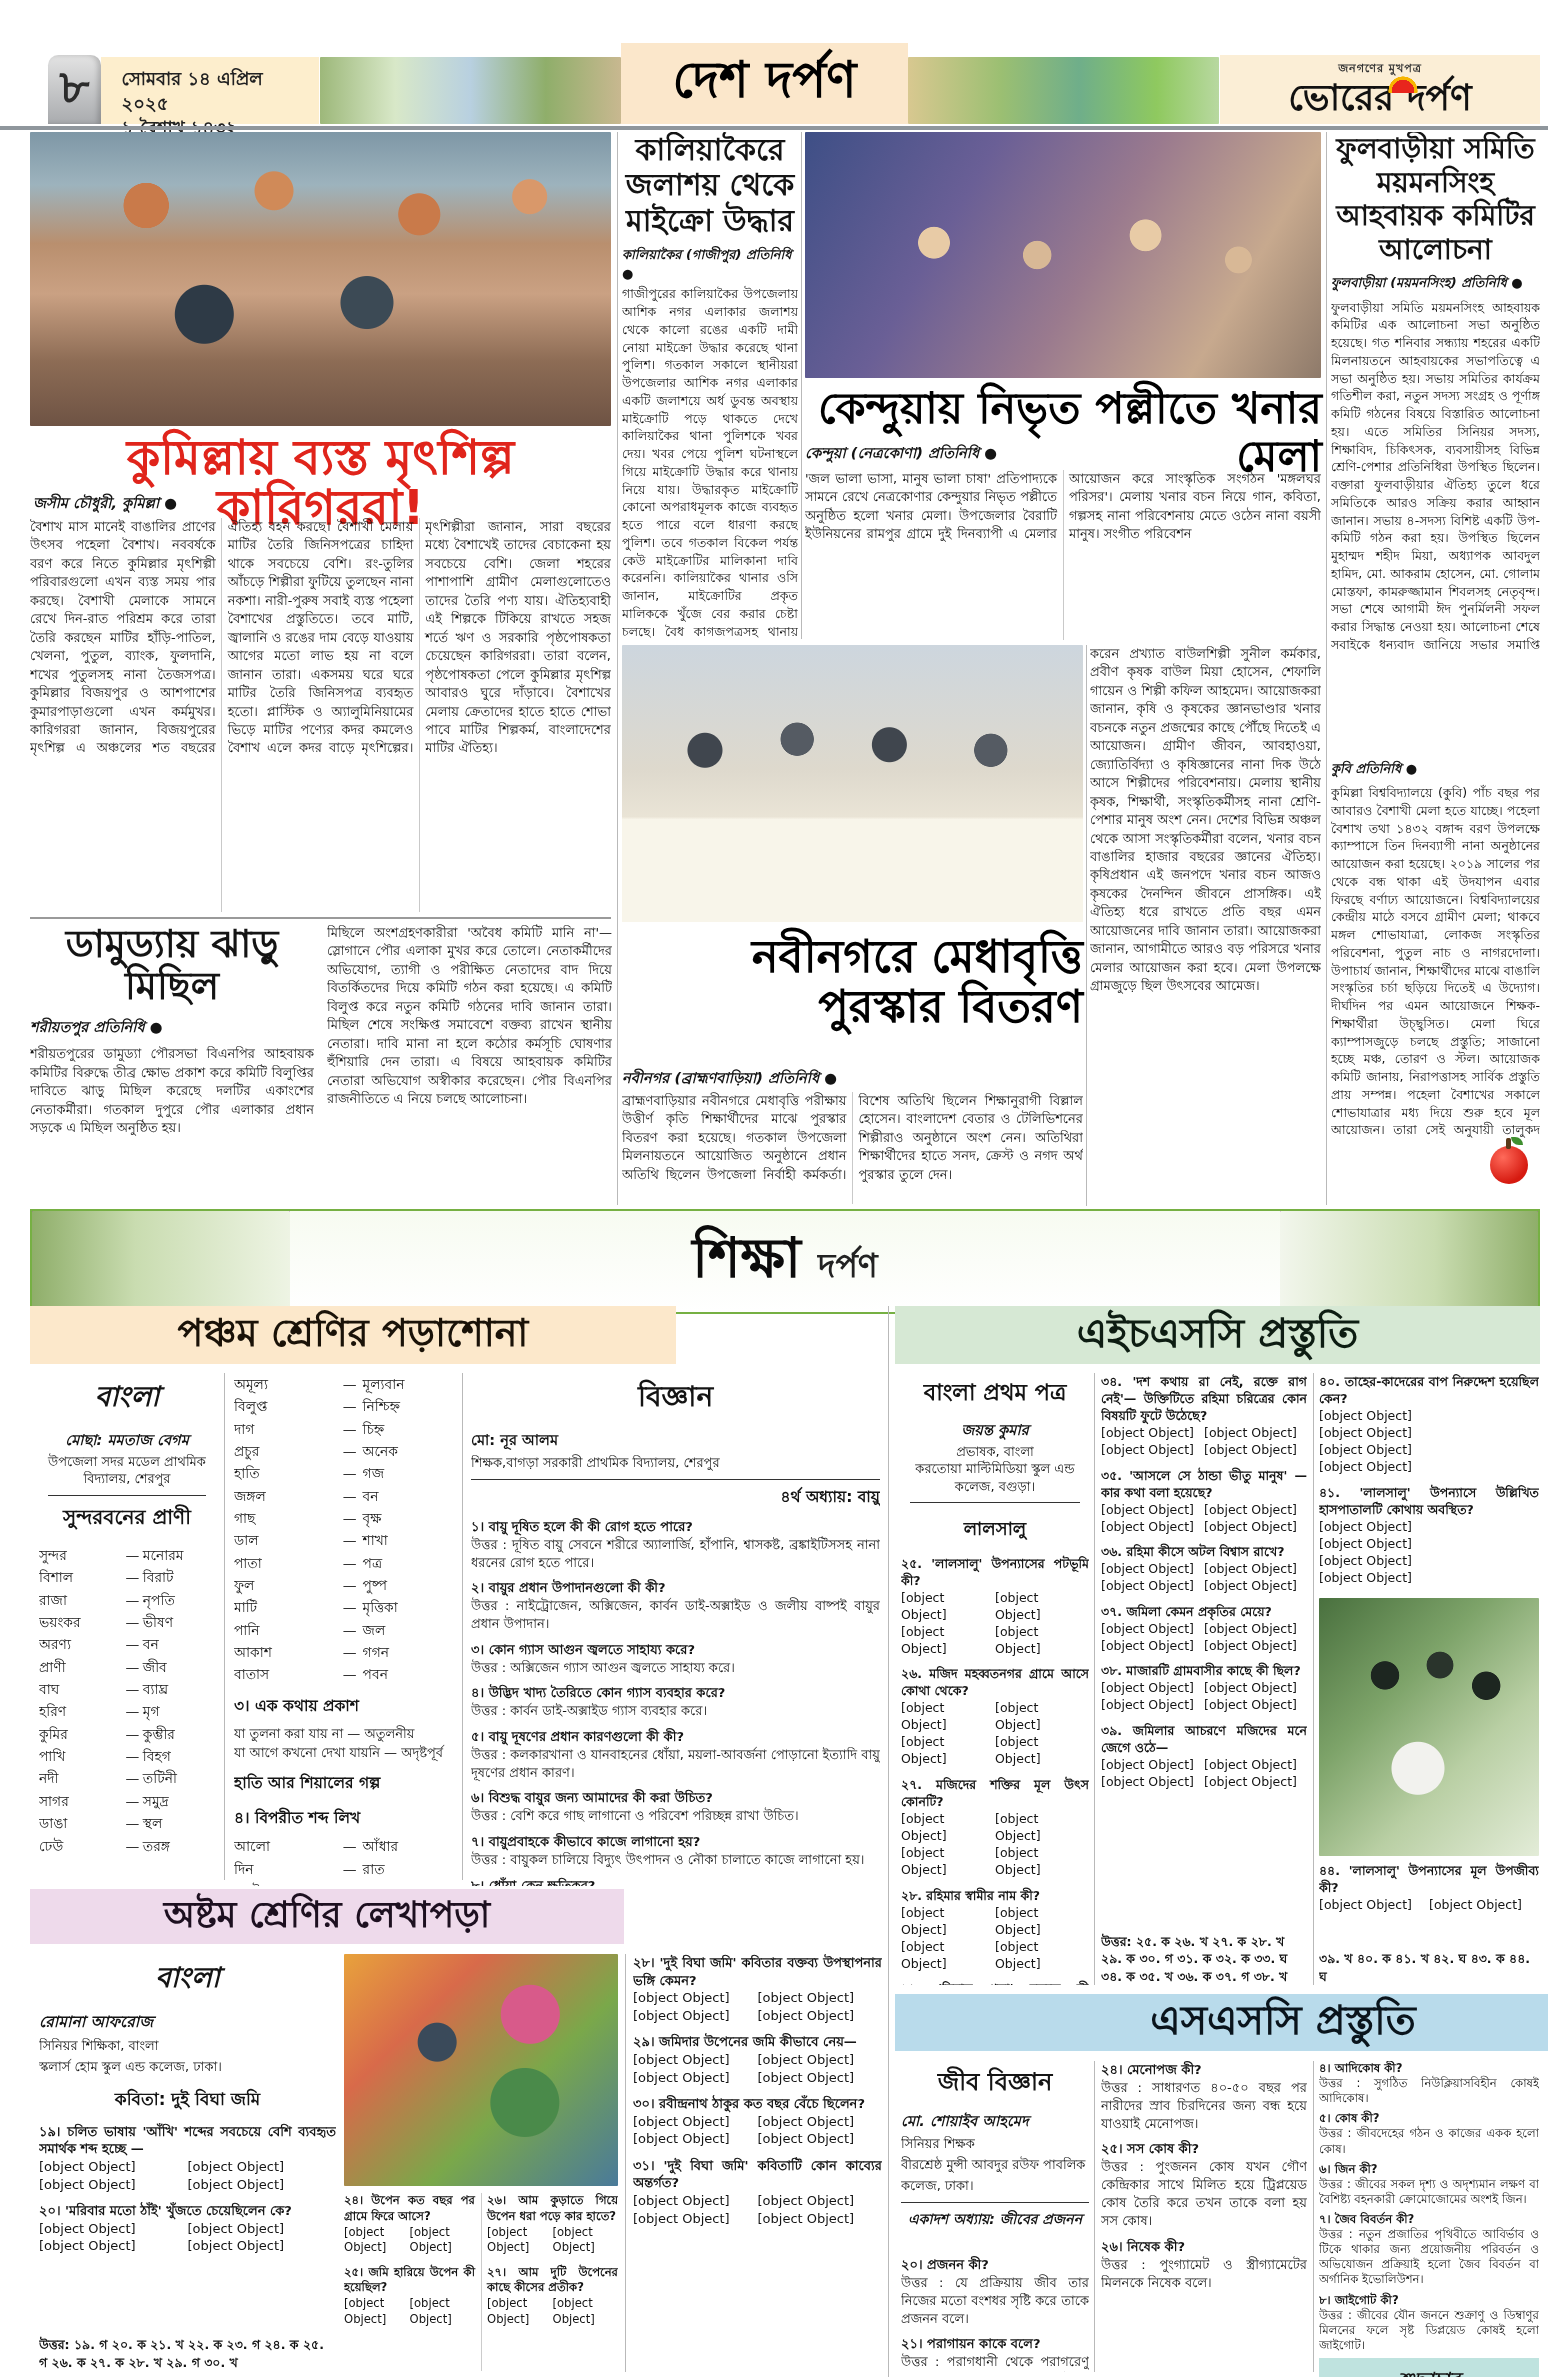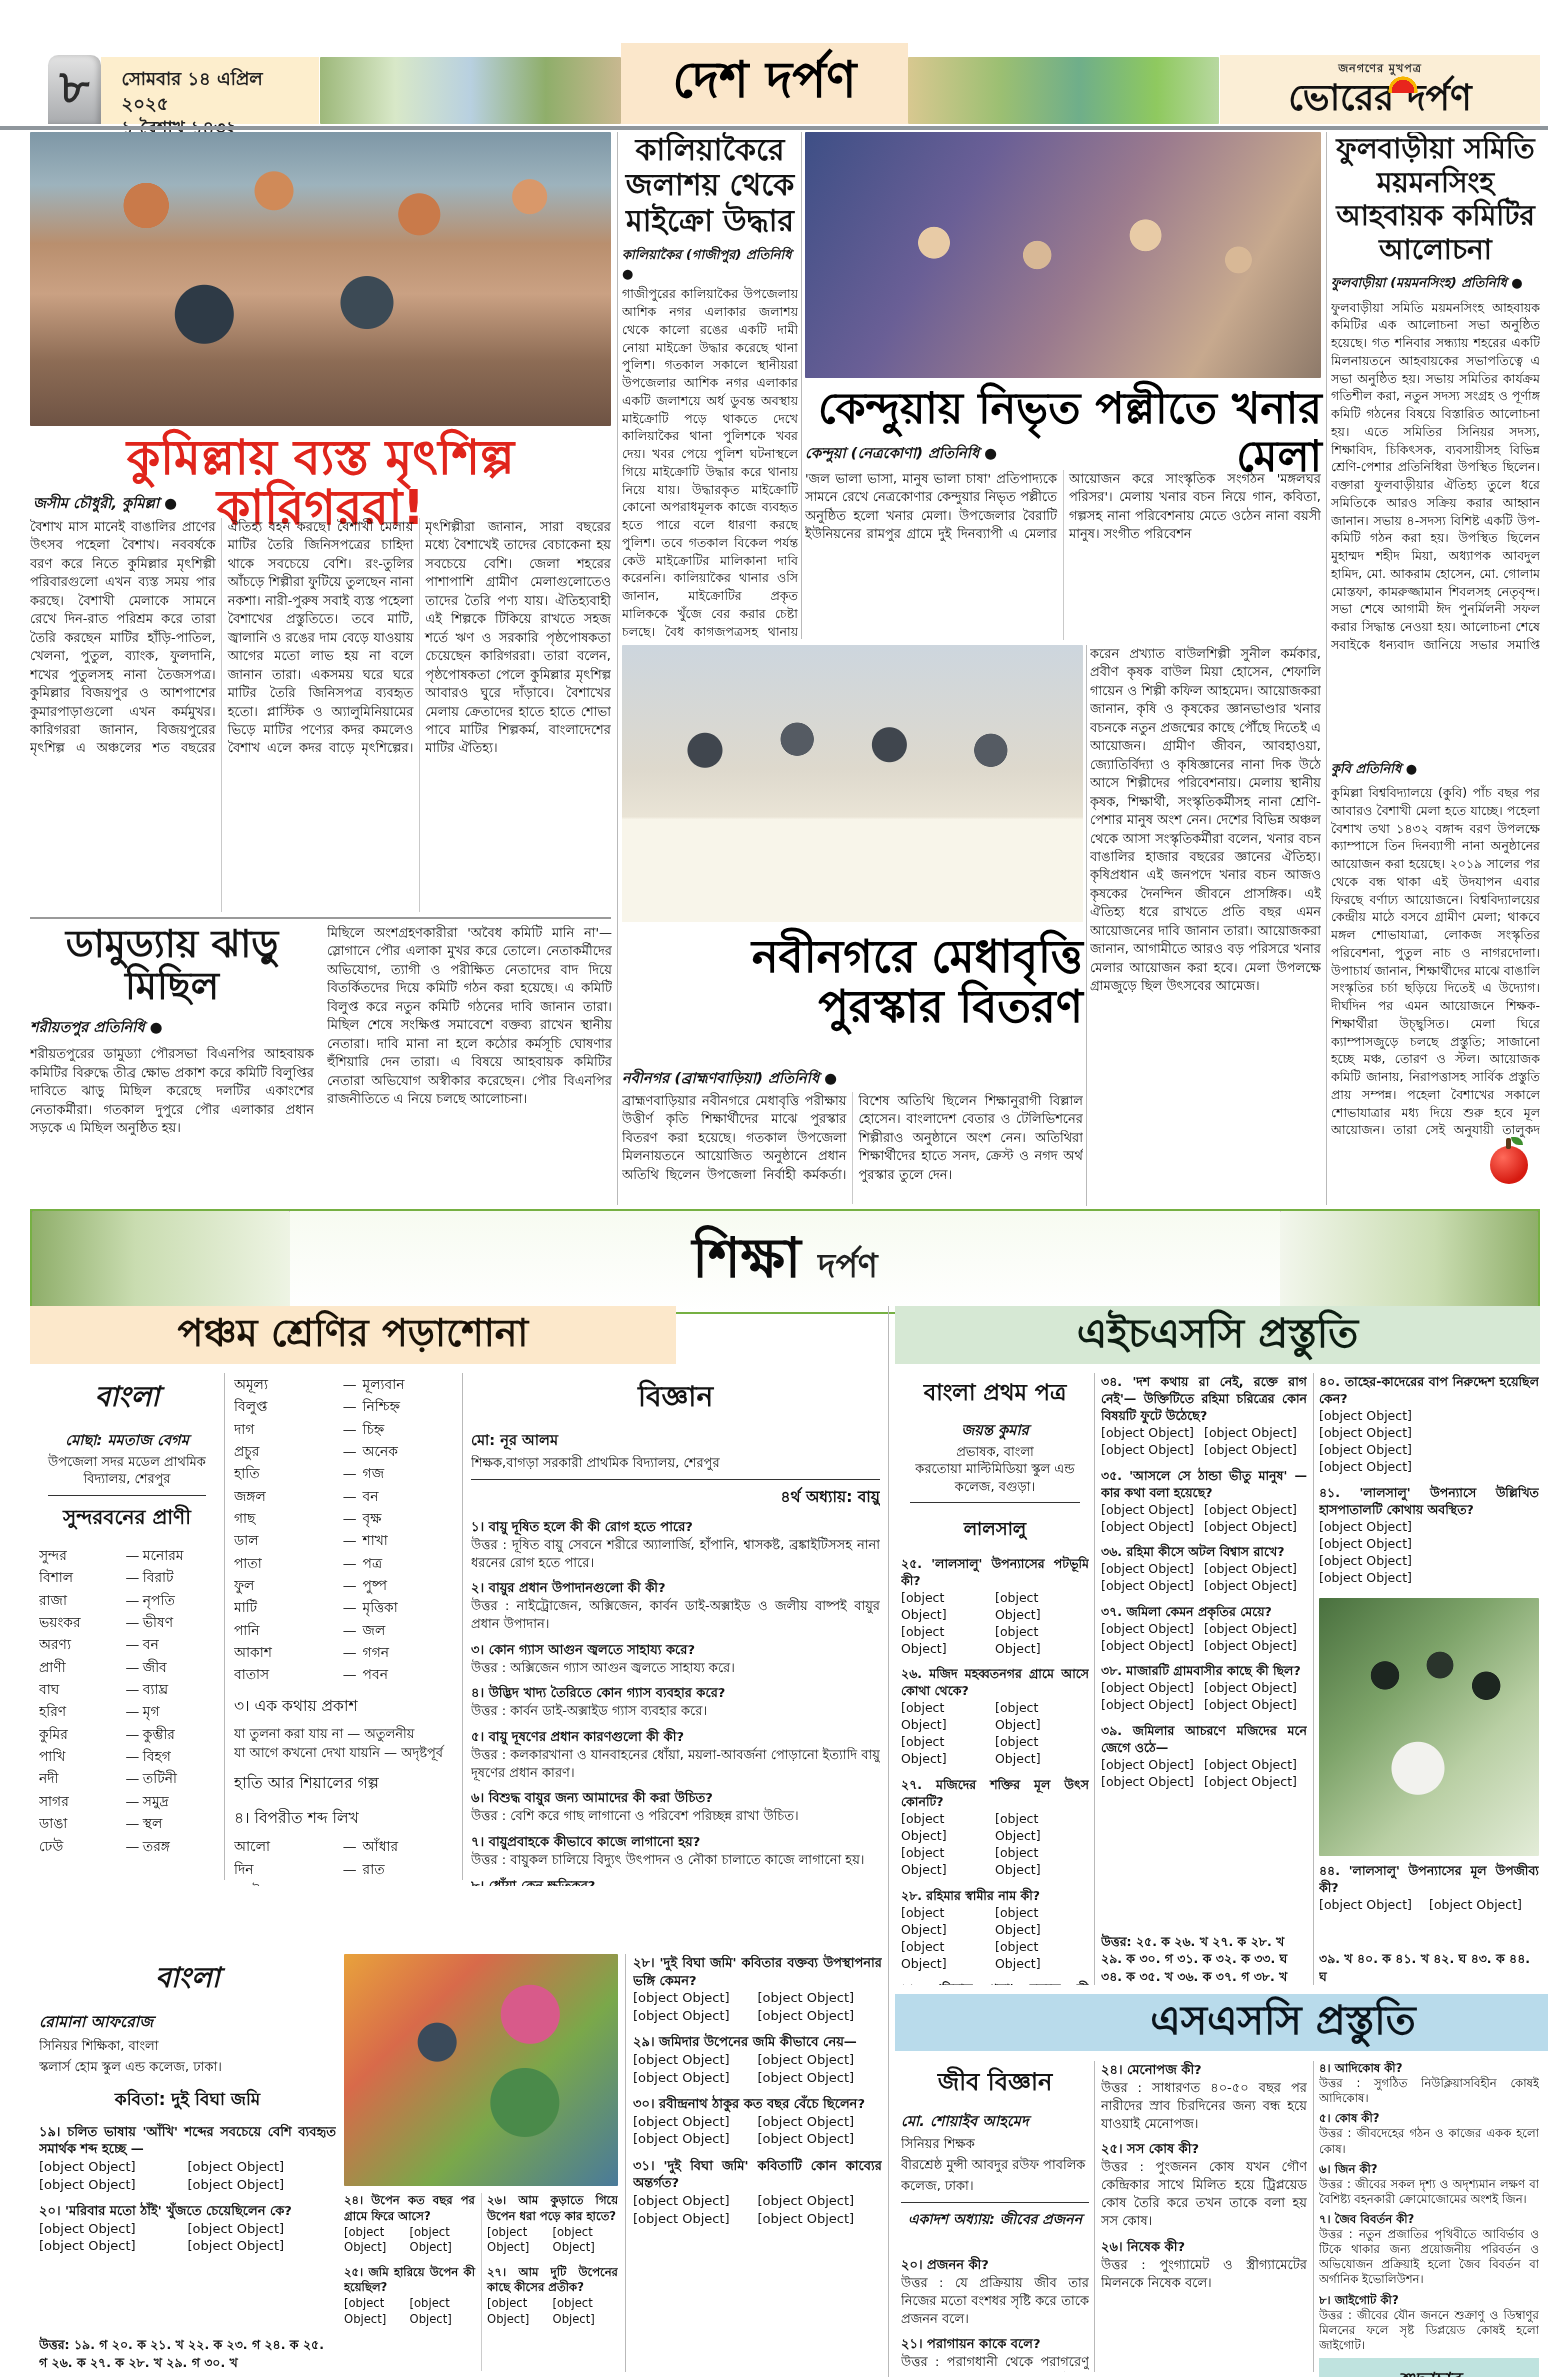--- a/index.html
+++ b/index.html
@@ -102,21 +102,21 @@
   #c5-col2{left:234px;top:1373px;width:218px;height:513px;overflow:hidden}
   #c5-col3{left:471px;top:1373px;width:409px;height:513px;overflow:hidden}
   .sec-title{font-size:28px;font-weight:800;font-style:italic;text-align:center;margin:1.7px 0 6.9px}
   .t-name{font-weight:bold;font-style:italic;font-size:14.6px;text-align:center}
   .t-line{font-size:13px;text-align:center;line-height:1.35}
   .t-rule{border-top:1.7px solid #333;margin:6.9px 8.6px}
   .topic{font-size:20px;font-weight:800;text-align:center;margin:5.2px 0 8.6px}
   .pair{display:grid;grid-template-columns:47% 12% 41%;font-size:13.8px;line-height:1.62}
   .pair .pd{text-align:center;color:#333}
   .pair .pd:before{content:"—"}
-  .subhead{font-size:15.5px;font-weight:400;margin:8.6px 0 3.4px}
+  .subhead{font-size:15.5px;font-weight:700;margin:8.6px 0 3.4px}
   .ek div{font-size:13px;line-height:1.5}
   .qa{margin-bottom:7.7px;font-size:13px;line-height:1.38}
   .qa .q{font-weight:bold}
   .qa .a{text-align:justify}
   
   #hsc-col1{left:901px;top:1373px;width:188px;height:612px;overflow:hidden;display:flex;flex-direction:column}
   #hsc-col2{left:1101px;top:1373px;width:206px;height:612px;overflow:hidden;display:flex;flex-direction:column}
   #hsc-col3{left:1319px;top:1373px;width:220px;height:612px;overflow:hidden;display:flex;flex-direction:column}
   .mcq{margin-bottom:8.6px;font-size:12.5px;line-height:1.36}
   .mcq .q{font-weight:600;text-align:justify}
@@ -660,20 +660,21 @@
           <span class="opt">[object Object]</span>
             <span class="opt">[object Object]</span>
           </div>
         </div>
       </div>
     <div class="answers">৩৯. খ ৪০. ক ৪১. খ ৪২. ঘ ৪৩. ক ৪৪. ঘ</div>
   </div>
   <div class="vr" style="left:1094px;top:1373px;height:612px"></div>
   <div class="vr" style="left:1313px;top:1373px;height:612px"></div>
 
+  <div class="abs band" id="c8-band">অষ্টম শ্রেণির লেখাপড়া</div>
   <div class="abs" id="c8-col1">
     <div class="sec-title">বাংলা</div>
     <div style="font-weight:bold;font-style:italic;font-size:15.5px">রোমানা আফরোজ</div>
     <div style="font-size:13px">সিনিয়র শিক্ষিকা, বাংলা</div>
     <div style="font-size:13px">স্কলার্স হোম স্কুল এন্ড কলেজ, ঢাকা।</div>
     <div class="topic" style="font-size:17px;margin:8.6px 0">কবিতা: দুই বিঘা জমি</div>
     <div>
 
         <div class="mcq" style="font-size:13px">
           <div class="q"><span>১৯।</span> <span>চলিত ভাষায় 'আঁখি' শব্দের সবচেয়ে বেশি ব্যবহৃত সমার্থক শব্দ হচ্ছে —</span></div>

